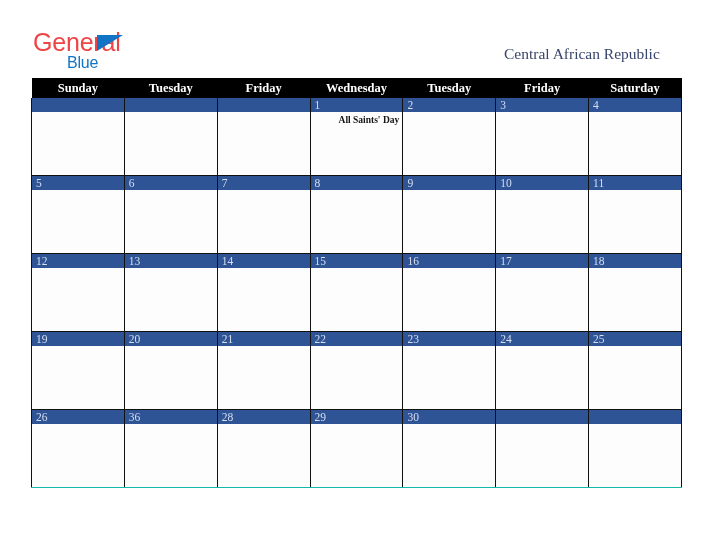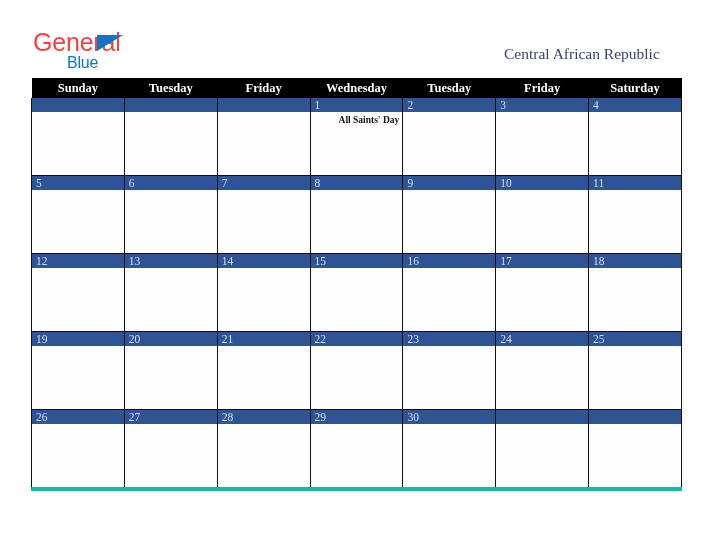--- a/index.html
+++ b/index.html
@@ -116,21 +116,21 @@
     width: 93px;
     height: 77px;
     vertical-align: top;
     background: #fdfdfd;
     border-left: 1px solid #111111;
     border-right: 1px solid #111111;
     border-bottom: 1px solid #111111;
     border-top: none;
   }
   .week-row:last-child .day-cell {
-    border-bottom: 4px solid #14b8a6;
+    border-bottom: 1px solid #14b8a6;
   }
   .daybar {
     height: 14px;
     background: #2f5496;
     color: #d7dff0;
     font-family: "Liberation Serif", serif;
     font-size: 11.5px;
     line-height: 14px;
     padding-left: 4px;
     box-sizing: border-box;
@@ -306,21 +306,21 @@
             <div class="daybar">25</div>
             <div class="events"></div>
           </td>
         </tr>
         <tr class="week-row">
           <td class="day-cell">
             <div class="daybar">26</div>
             <div class="events"></div>
           </td>
           <td class="day-cell">
-            <div class="daybar">27</div>
+            <div class="daybar">36</div>
             <div class="events"></div>
           </td>
           <td class="day-cell">
             <div class="daybar">28</div>
             <div class="events"></div>
           </td>
           <td class="day-cell">
             <div class="daybar">29</div>
             <div class="events"></div>
           </td>

